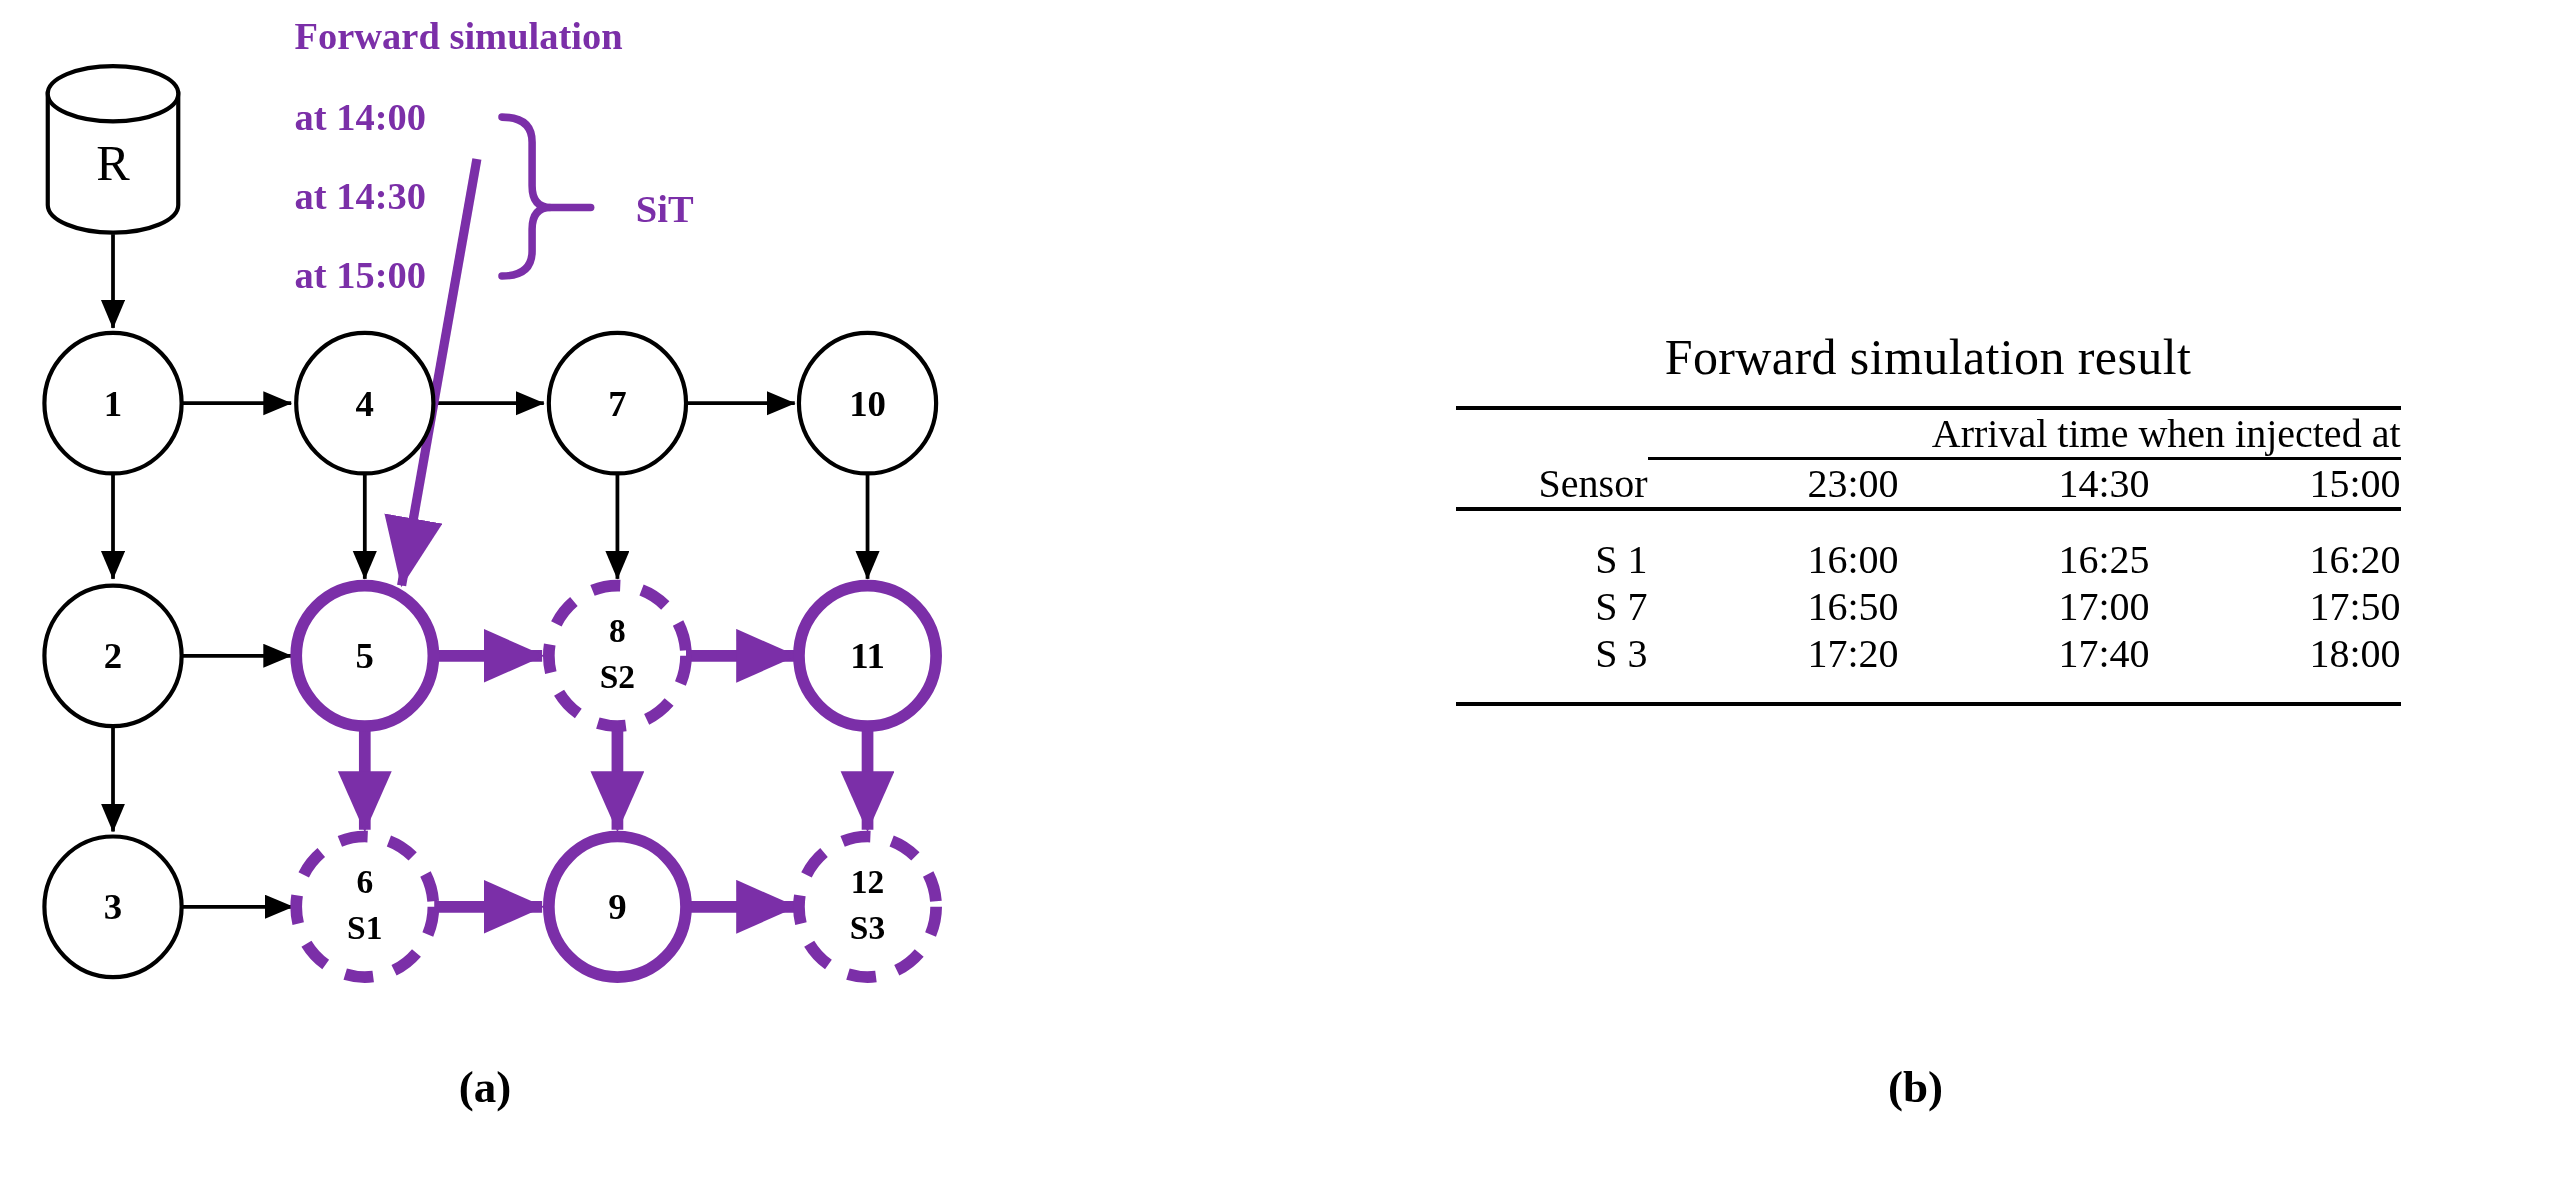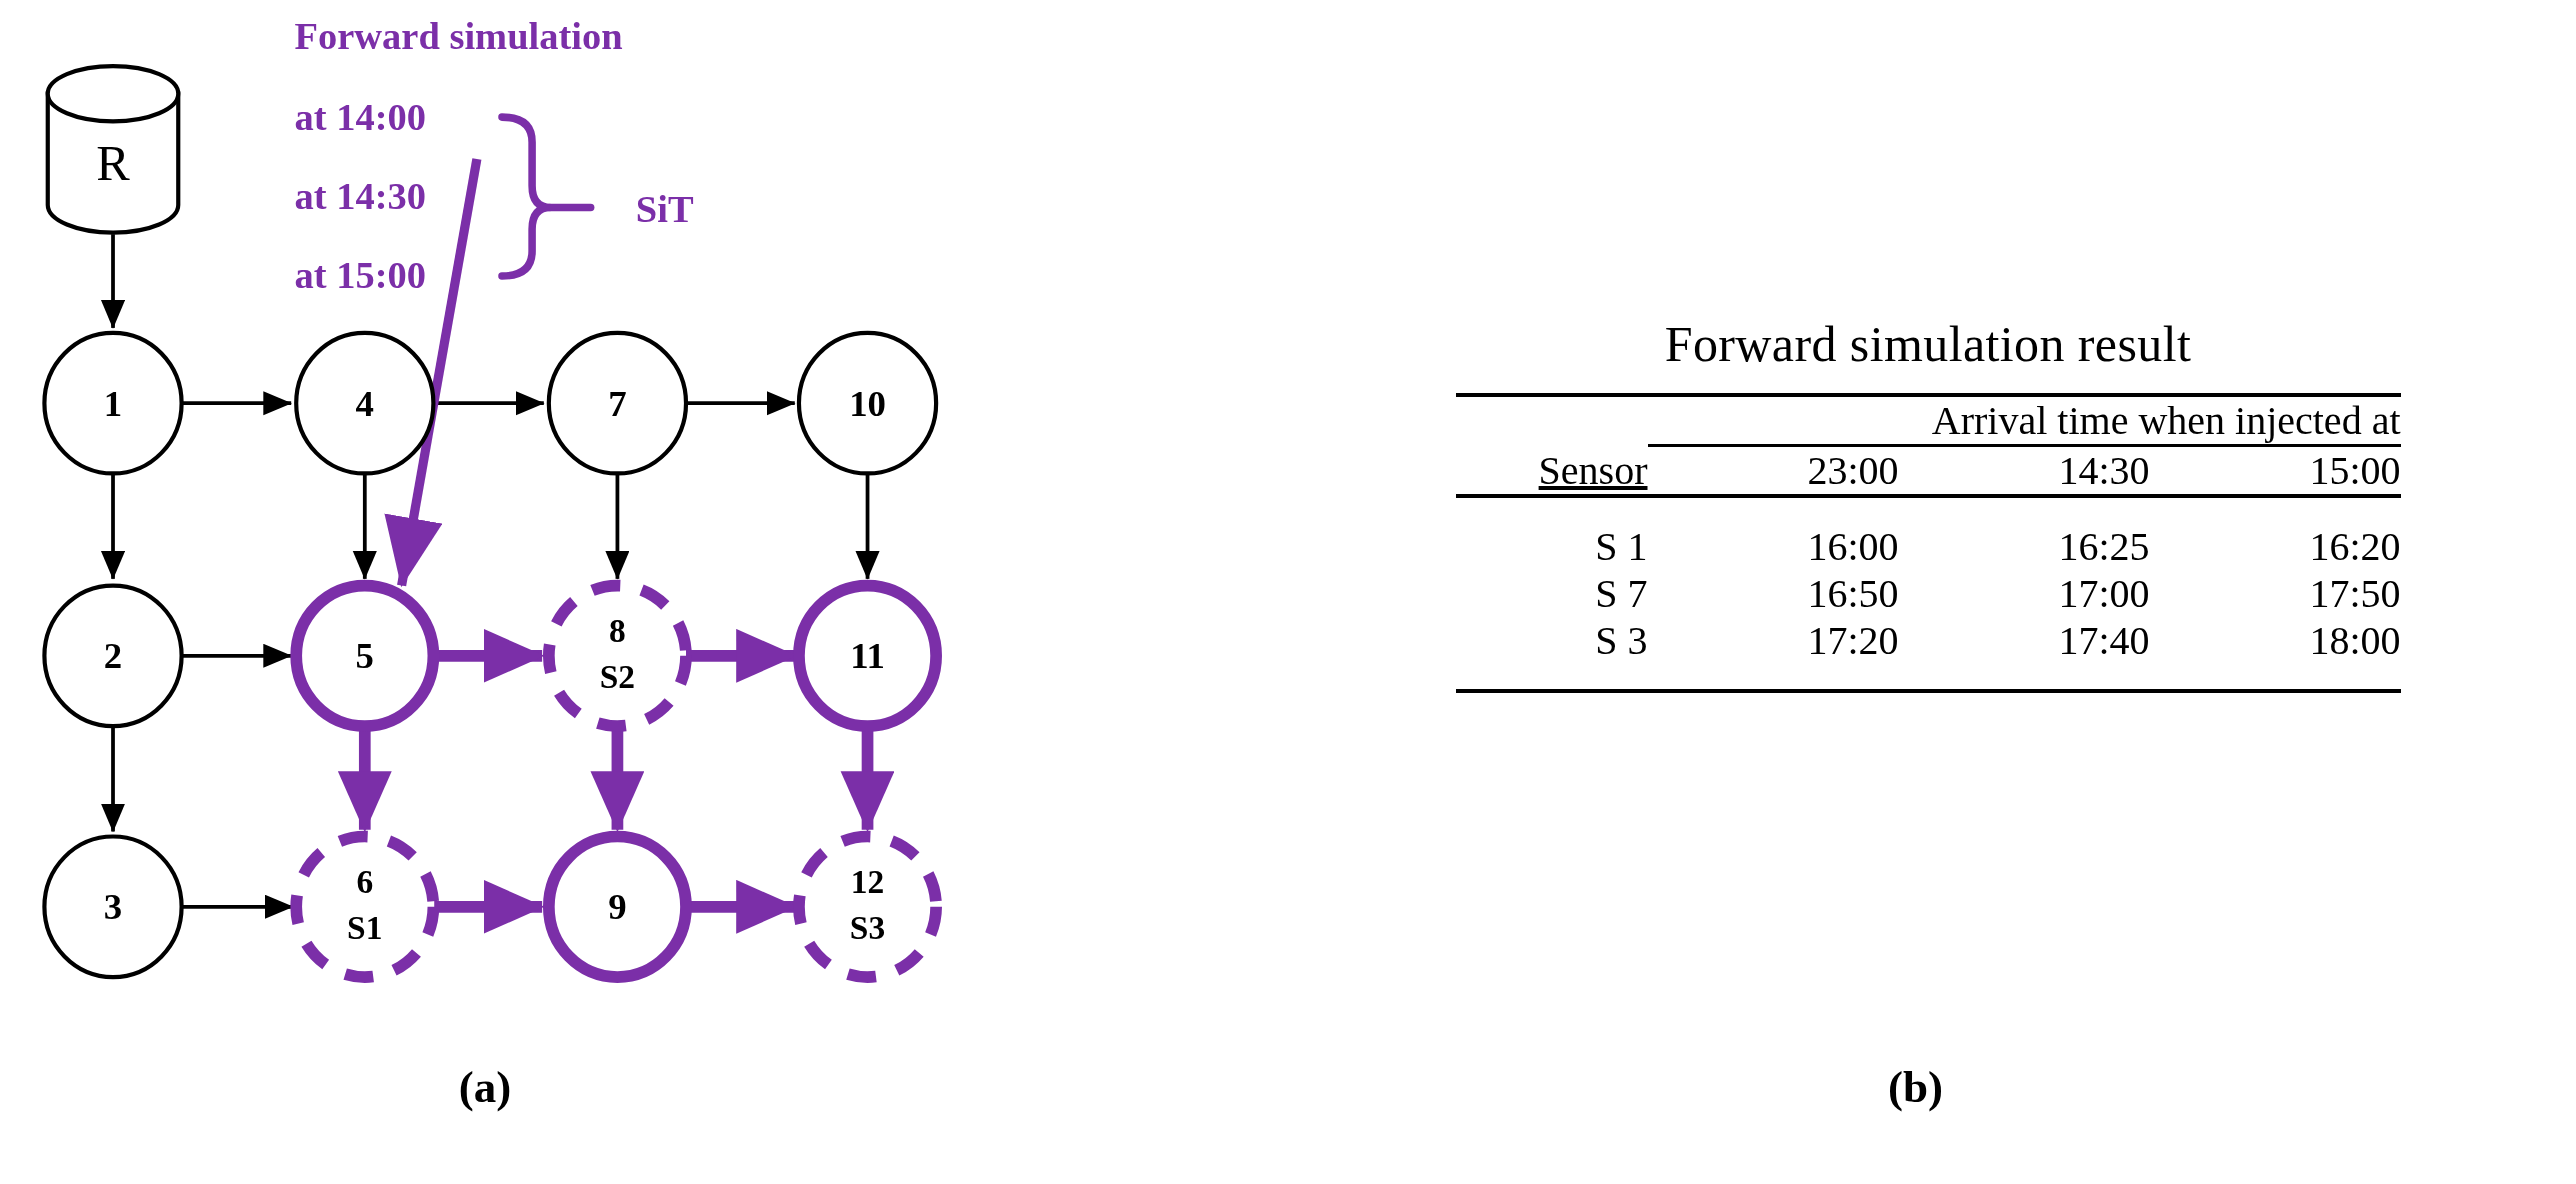--- a/index.html
+++ b/index.html
@@ -72,21 +72,21 @@
   #caption-a {
     left: 0px; top: 1061px; width: 970px;
   }
   #caption-b {
     left: 1422px; top: 1061px; width: 987px;
   }
 
   
   #panel-b {
     position: absolute;
-    left: 1422px; top: 315px;
+    left: 1422px; top: 328px;
     width: 1012px;
   }
   #table-title {
     font-size: 50px;
     text-align: center;
     color: #000;
     margin-bottom: 20px;
     letter-spacing: 0.4px;
   }
   table.result-table {
@@ -103,21 +103,20 @@
     padding: 0;
   }
   .rule-top   { border-top: 4.2px solid #000; }
   .rule-bot   { border-bottom: 4.2px solid #000; }
   .rule-mid   { border-bottom: 3.3px solid #000; }
 
   th.sensor-head {
     width: 192px;
     vertical-align: bottom;
     padding-bottom: 11.7px;
-    text-decoration: underline;
   }
   th.span-head {
     padding-top: 6.7px;
     padding-bottom: 3.3px;
   }
   th.time-head {
     padding-top: 8.4px;
     padding-bottom: 11.7px;
     width: 251px;
   }

